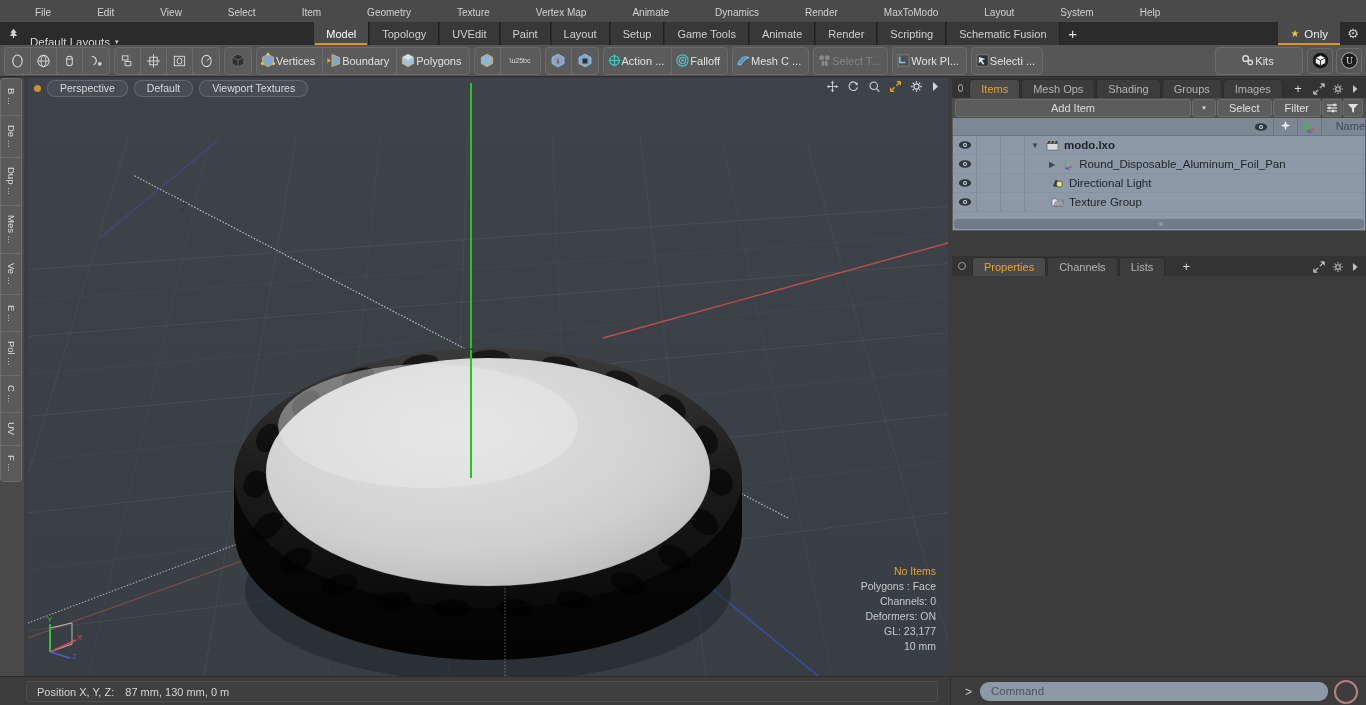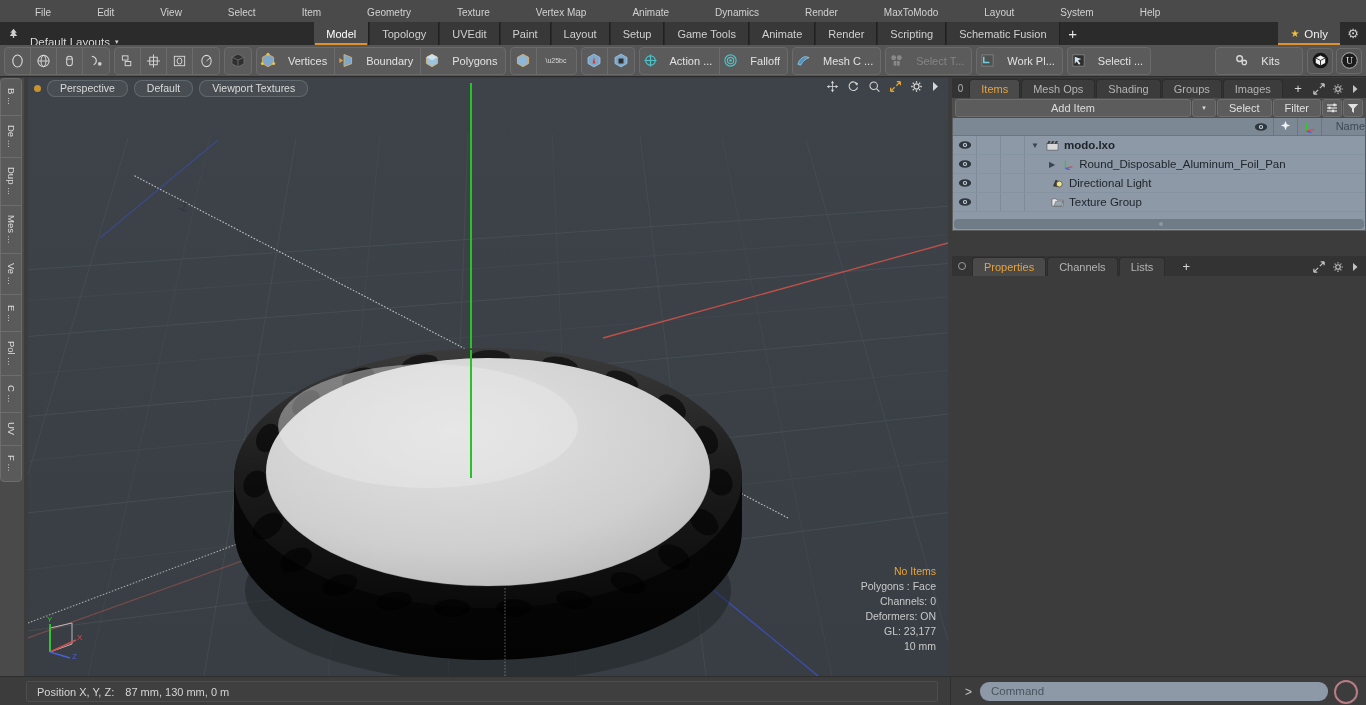--- a/index.html
+++ b/index.html
@@ -38,21 +38,21 @@
   
   .toolbar{position:absolute;left:0;top:45px;width:1366px;height:32px;
            background:#565656;display:flex;align-items:center;
            border-bottom:1px solid #2c2c2c;padding:0 2px;box-sizing:border-box;}
   .tgrp{display:flex;align-items:center;height:26px;margin:0 2px;
         border:1px solid #6b6b6b;border-radius:4px;background:#5b5b5b;overflow:hidden;}
   .tgrp.flat{border:none;background:transparent;}
   .tbtn{display:flex;align-items:center;justify-content:center;height:26px;min-width:26px;
         padding:0 3px;box-sizing:border-box;border-right:1px solid #6b6b6b;}
   .tbtn:last-child{border-right:none;}
-  .tbtn.lbl{padding:0 7px 0 3px;gap:12px;color:#e2e2e2;font-size:11px;white-space:nowrap;}
+  .tbtn.lbl{padding:0 7px 0 3px;gap:0;color:#e2e2e2;font-size:11px;white-space:nowrap;}
   .tbtn.dim{color:#858585;}
   .ic{display:inline-block;line-height:0;}
   .caret2{font-size:7px;color:#d8d8d8;padding:0 6px;}
 
   
   .vtabs{position:absolute;left:0;top:78px;width:22px;height:404px;
          background:#5a5a5a;border:1px solid #6d6d6d;border-radius:4px;
          box-sizing:border-box;display:flex;flex-direction:column;}
   .vtab{flex:1 1 auto;display:flex;align-items:center;justify-content:center;
         border-bottom:1px solid #6d6d6d;color:#dcdcdc;font-size:9.5px;}

